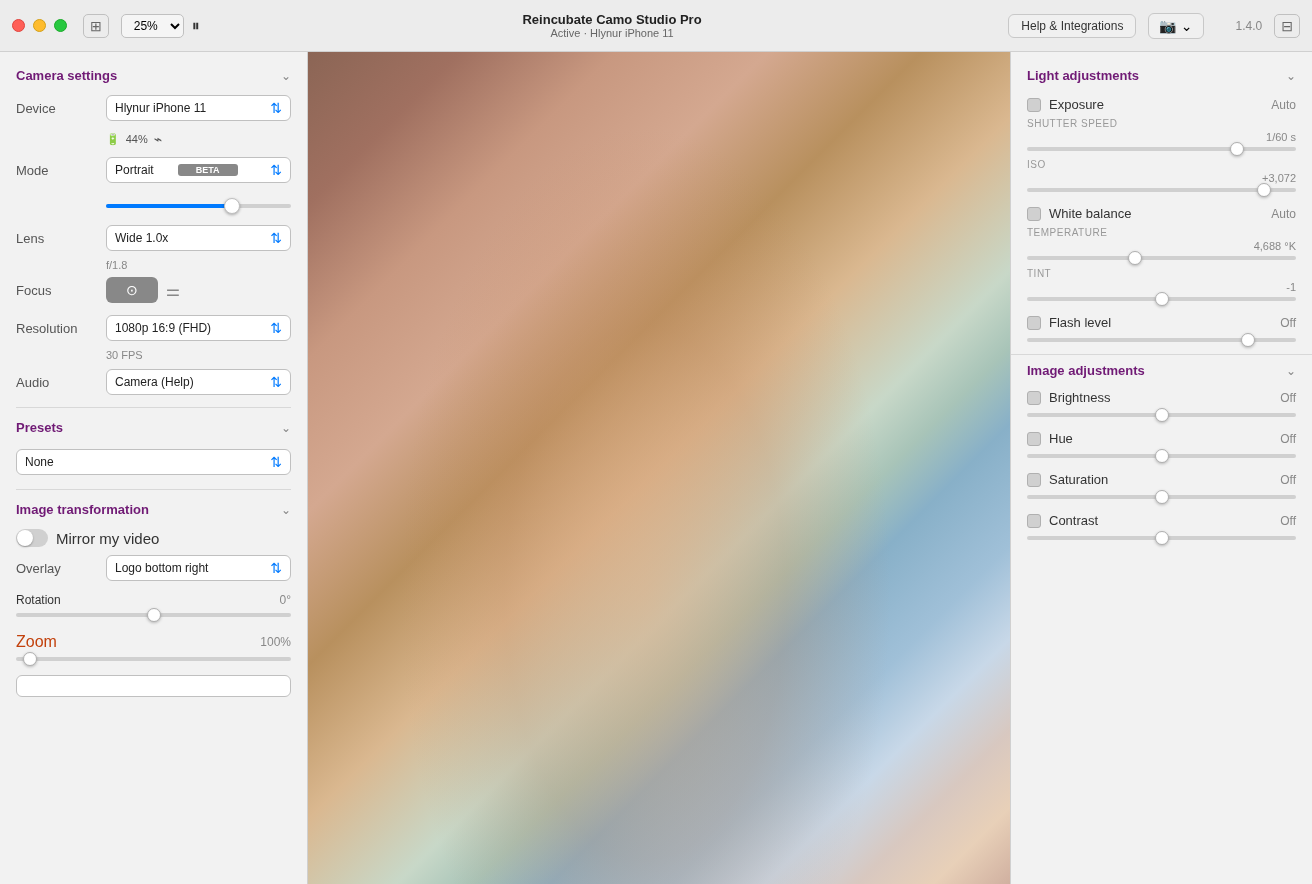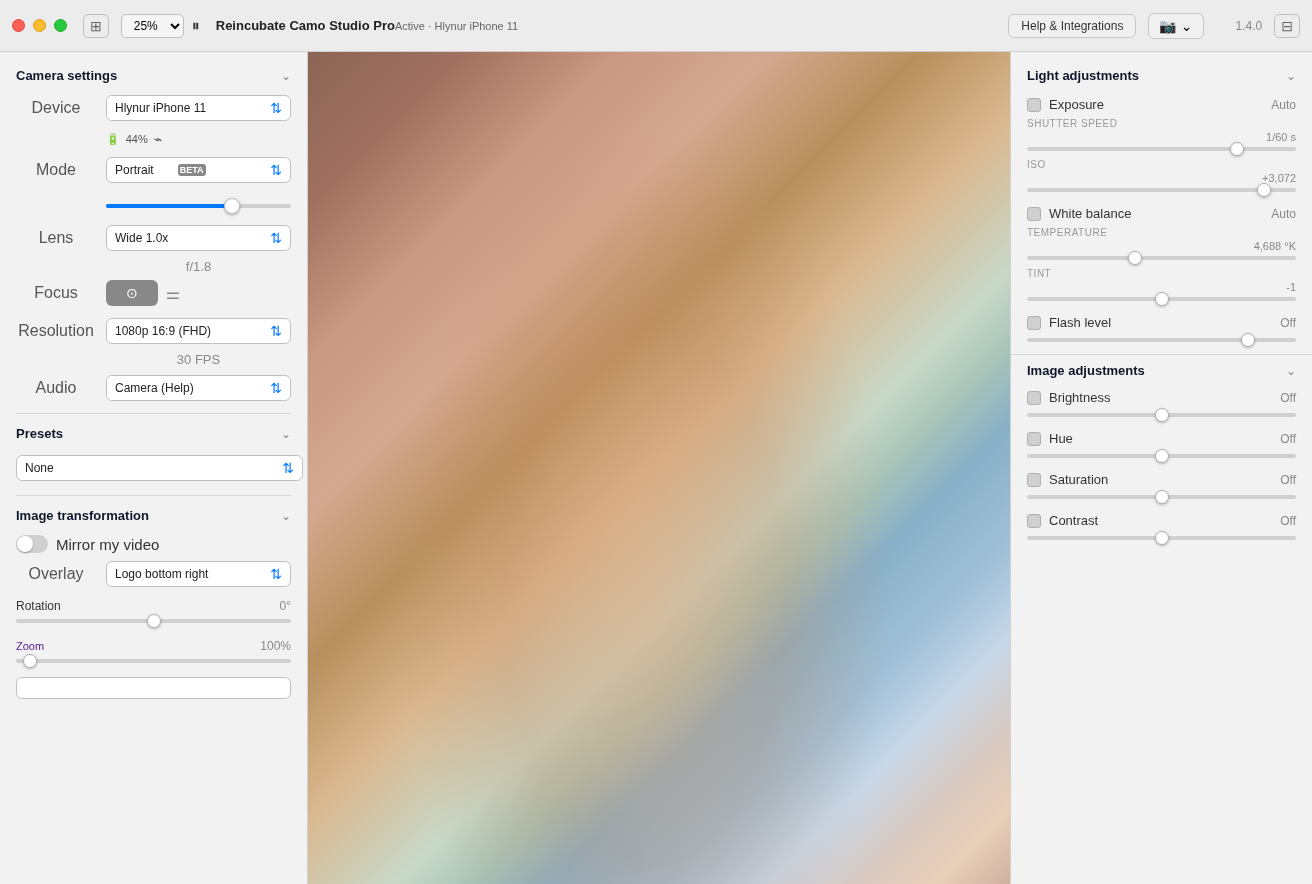--- a/index.html
+++ b/index.html
@@ -60,21 +60,21 @@
       background: none;
       border: none;
       font-size: 16px;
       cursor: pointer;
       color: #333;
       margin-right: 16px;
     }
     .app-title-section {
       flex: 1;
       display: flex;
-      flex-direction: row;
+      flex-direction: column;
       align-items: center;
     }
     .app-title {
       font-size: 13px;
       font-weight: 600;
       color: #222;
     }
     .app-subtitle {
       font-size: 11px;
       color: #666;
@@ -140,38 +140,38 @@
 
     .section-header {
       display: flex;
       justify-content: space-between;
       align-items: center;
       padding: 4px 16px 8px;
     }
     .section-title {
       font-size: 13px;
       font-weight: 600;
-      color: #0f172a;
+      color: #701a75;
     }
     .section-chevron {
       font-size: 12px;
       color: #888;
     }
 
     .form-row {
       display: flex;
       align-items: center;
       padding: 4px 16px;
       margin-bottom: 4px;
     }
     .form-label {
-      font-size: 16px;
+      font-size: 13px;
       color: #555;
       width: 80px;
-      text-align: center;
+      text-align: left;
       margin-right: 10px;
       flex-shrink: 0;
     }
     .form-control {
       flex: 1;
       display: flex;
       align-items: center;
     }
     .select-box {
       flex: 1;
@@ -235,24 +235,23 @@
       background: white;
       border: 1px solid #c0c0c0;
       border-radius: 50%;
       box-shadow: 0 1px 3px rgba(0,0,0,0.3);
       transform: translate(-50%, -50%);
       top: 50%;
       cursor: pointer;
     }
 
     .fps-label {
-      font-size: 13px;
+      font-size: 11px;
       color: #888;
       padding: 0 16px 4px 106px;
-      text-align: center;
     }
 
     .focus-row {
       display: flex;
       align-items: center;
       padding: 4px 16px;
       margin-bottom: 4px;
     }
     .focus-btn {
       background: #888;
@@ -331,22 +330,22 @@
     }
 
     .zoom-row {
       display: flex;
       align-items: center;
       padding: 4px 16px;
       justify-content: space-between;
       margin-top: 4px;
     }
     .zoom-label {
-      font-size: 11px;
-      color: #4c1d95;
+      font-size: 16px;
+      color: #c2410c;
     }
     .zoom-value {
       font-size: 12px;
       color: #888;
     }
 
     
     .camera-feed {
       flex: 1;
       background: #1a1a1a;
@@ -435,29 +434,28 @@
       box-shadow: 0 1px 3px rgba(0,0,0,0.25);
       top: 50%;
       transform: translate(-50%, -50%);
       cursor: pointer;
     }
 
     .mode-badge {
       background: #888;
       color: white;
       font-size: 9px;
-      padding: 1px 2px;
+      padding: 1px 18px;
       border-radius: 3px;
       margin-left: 4px;
       font-weight: 600;
     }
 
     .presets-select-row {
-      padding: 6px 4px;
-      margin-left: 12px;
+      padding: 6px 16px;
     }
   </style>
 </head>
 <body>
 
 <div class="titlebar">
   <div class="traffic-lights">
     <div class="traffic-light tl-red"></div>
     <div class="traffic-light tl-yellow"></div>
     <div class="traffic-light tl-green"></div>

